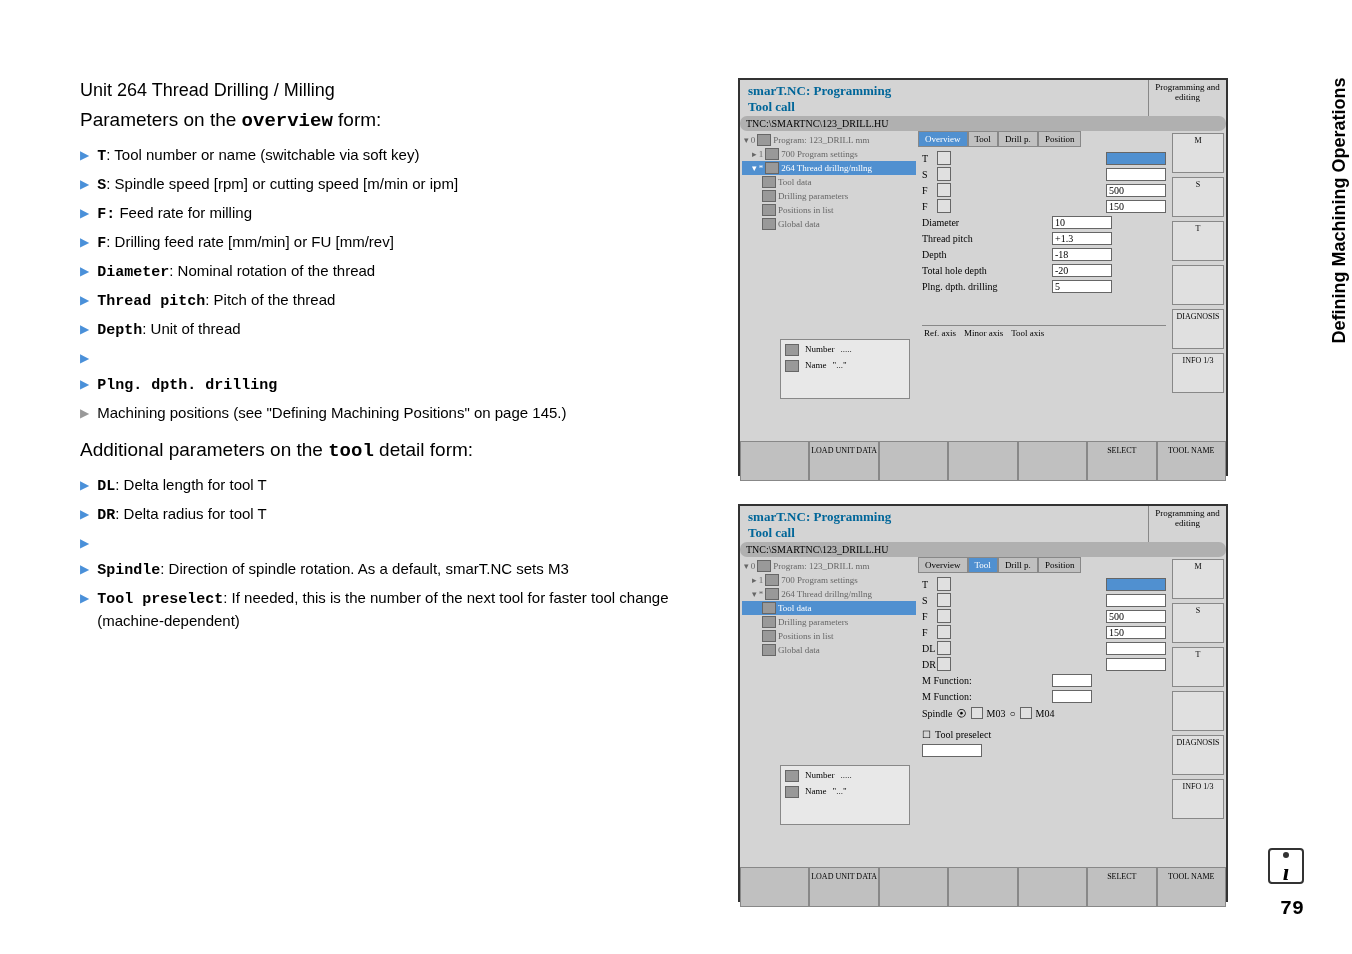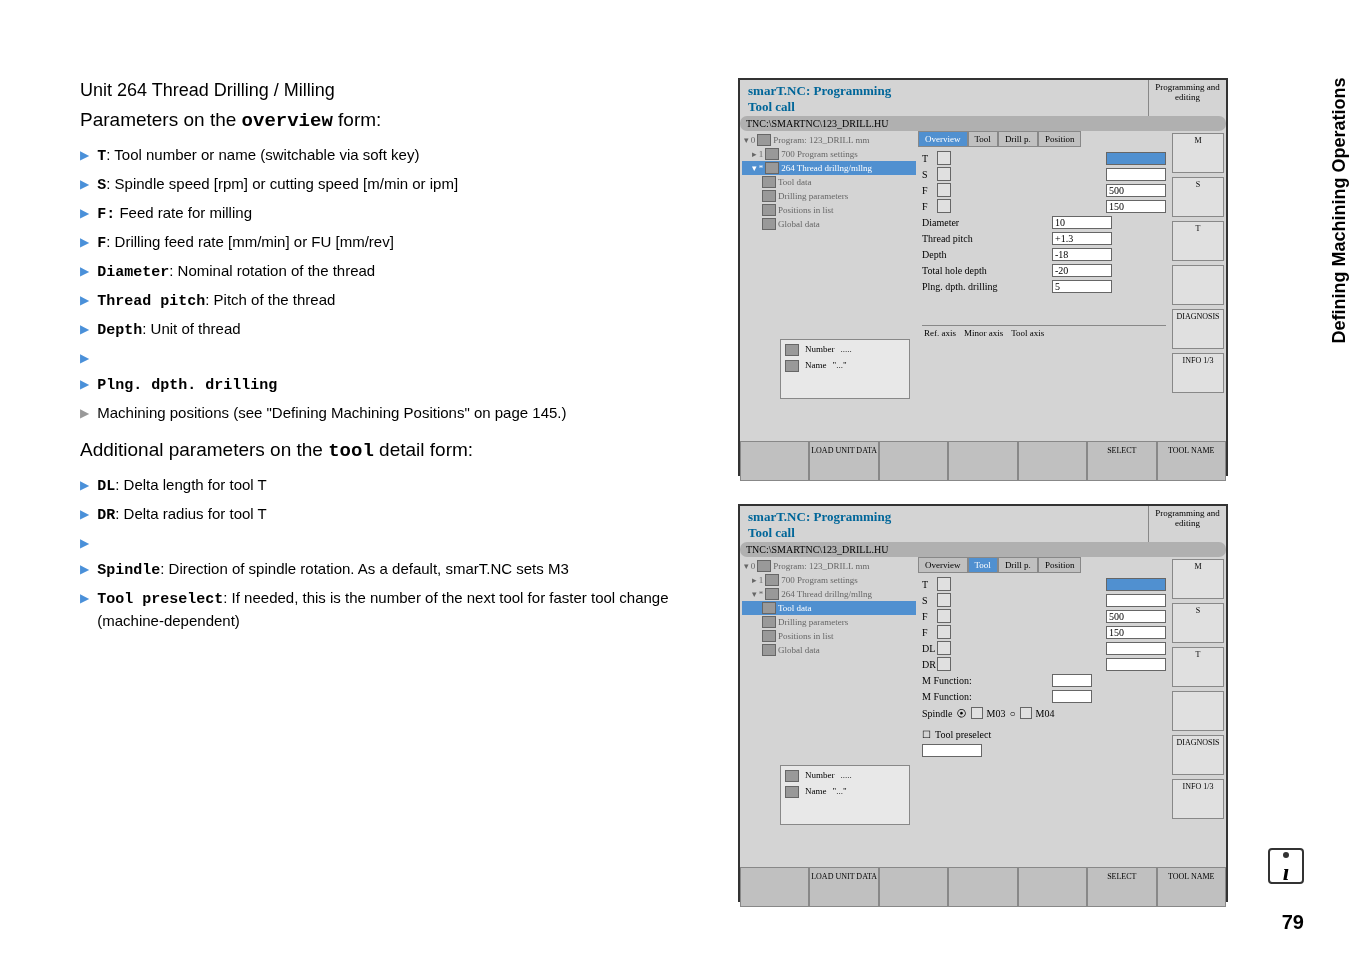--- a/index.html
+++ b/index.html
@@ -231,23 +231,24 @@
       font-style: italic;
       line-height: 28px;
     }
     .info-dot {
       width: 6px; height: 6px; background: #333; border-radius: 50%;
       margin: 2px auto 0;
     }
     .page-num {
       position: absolute;
       right: 48px;
-      bottom: 20px;
+      bottom: 34px;
       font-weight: bold;
       font-size: 20px;
+      font-family: Liberation Mono, monospace;
     }
     .axis-row {
       display: flex;
       font-size: 9px;
       gap: 8px;
       padding: 2px;
       border-top: 1px solid #888;
     }
     .spindle-row {
       display: flex;

